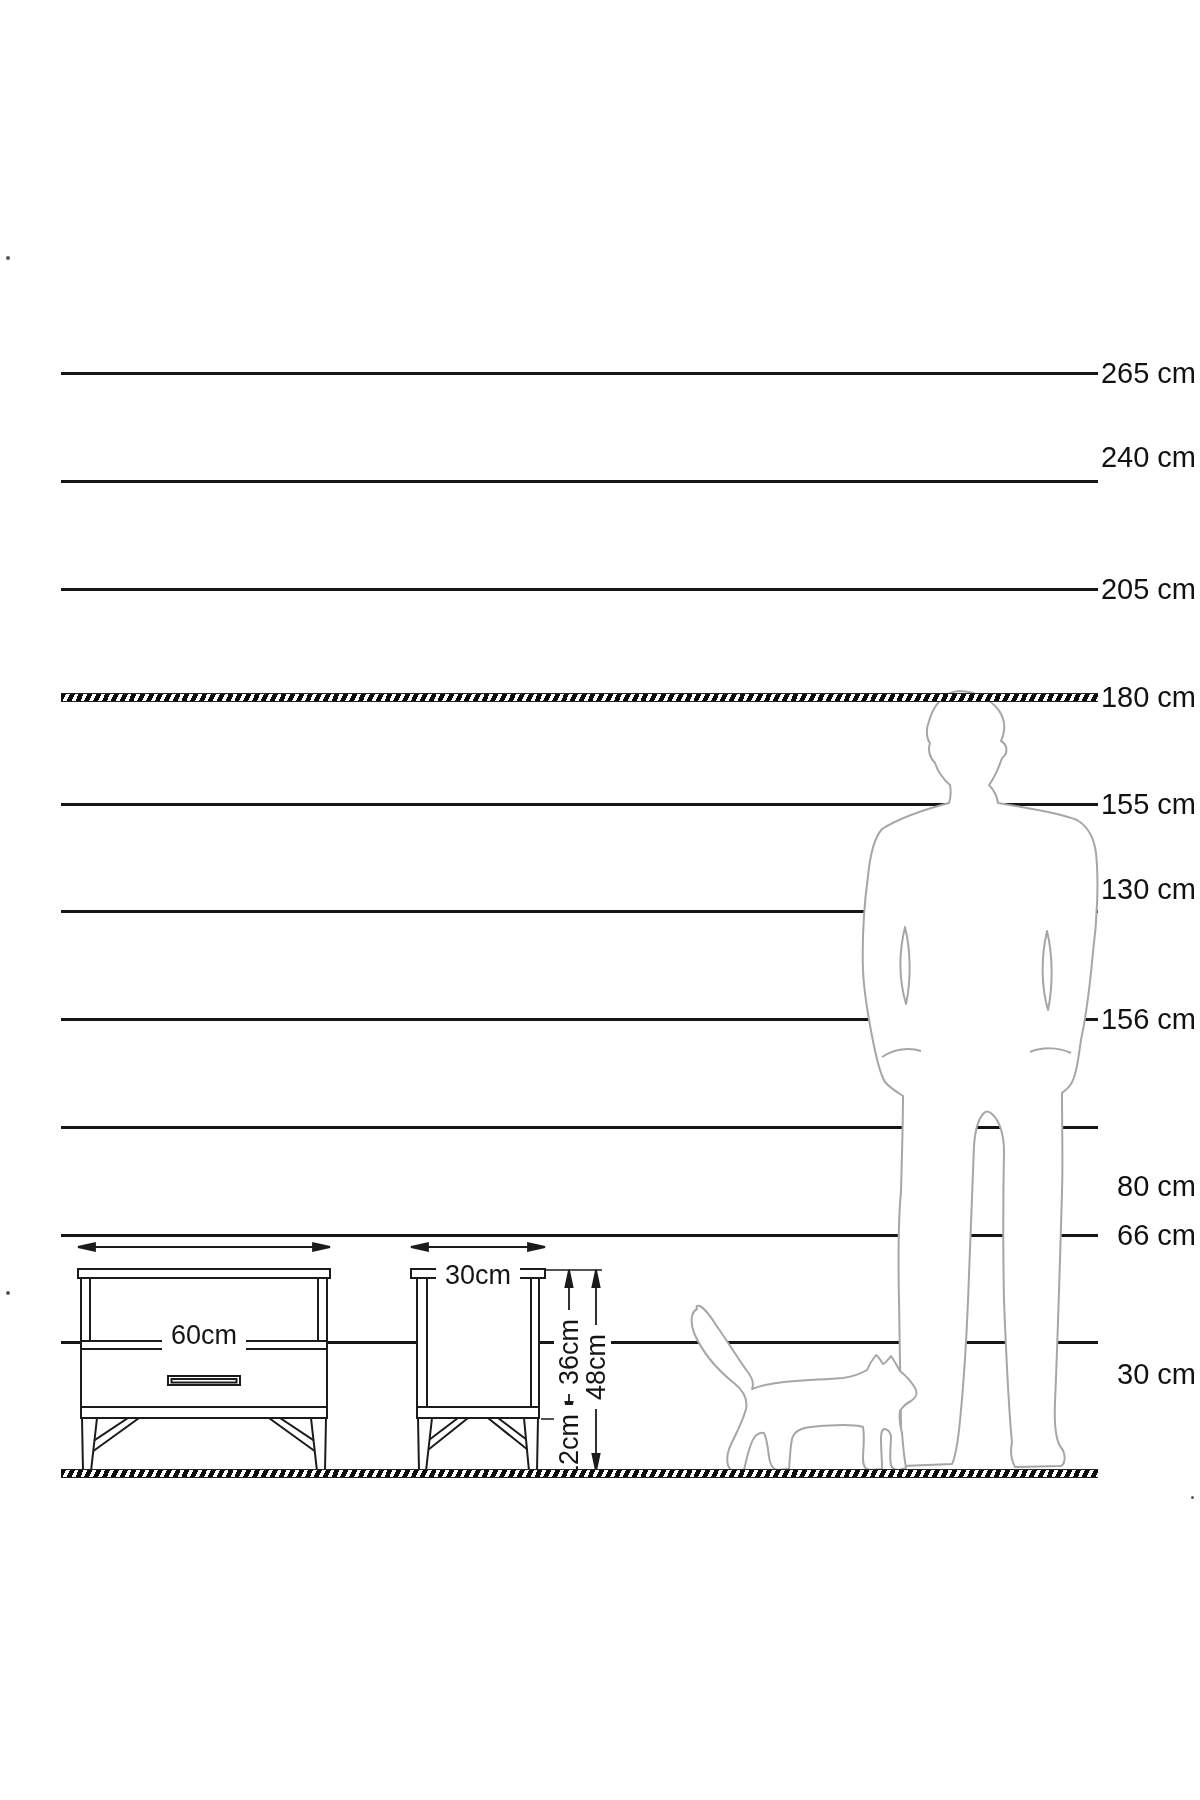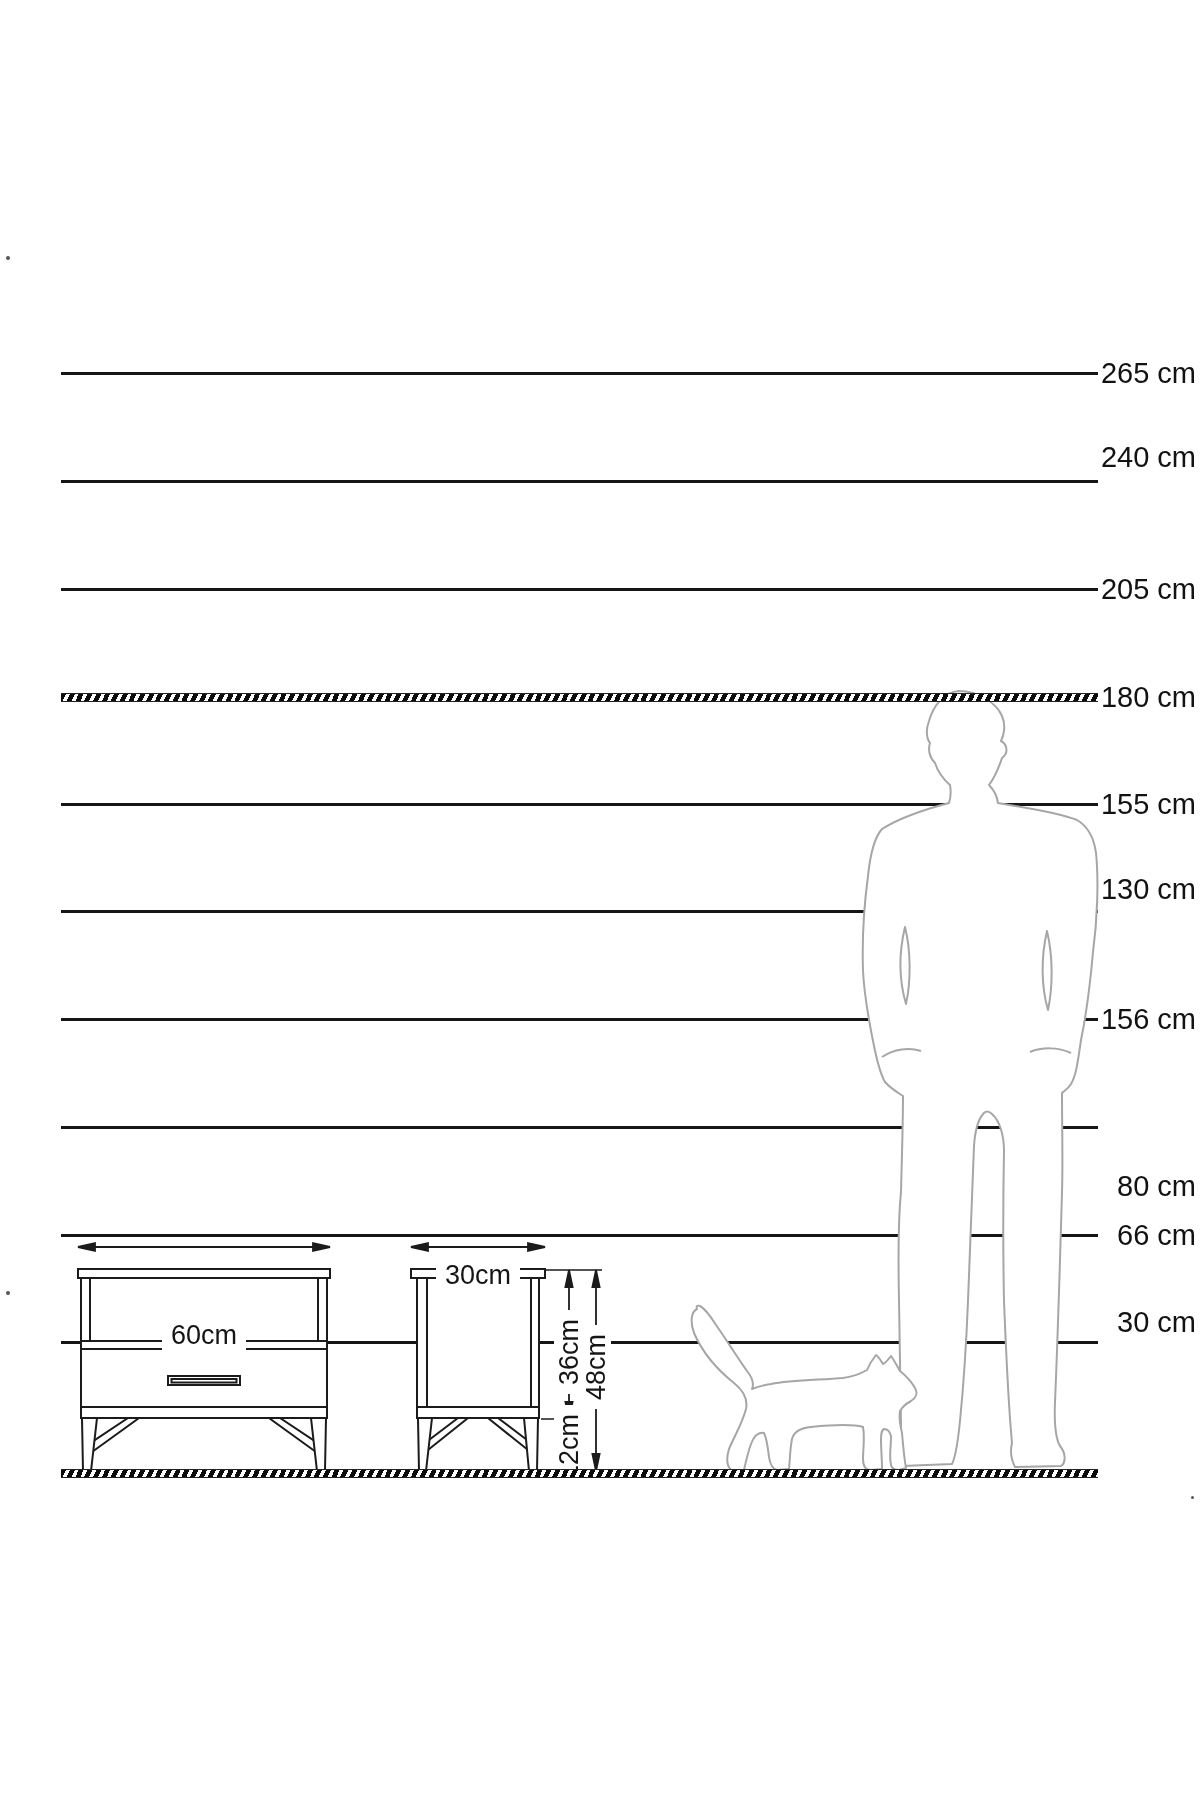--- a/index.html
+++ b/index.html
@@ -34,21 +34,21 @@
 
   <div class="scale-label" style="top:356px">265 cm</div>
   <div class="scale-label" style="top:440px">240 cm</div>
   <div class="scale-label" style="top:572px">205 cm</div>
   <div class="scale-label" style="top:680px">180 cm</div>
   <div class="scale-label" style="top:787px">155 cm</div>
   <div class="scale-label" style="top:872px">130 cm</div>
   <div class="scale-label" style="top:1002px">156 cm</div>
   <div class="scale-label" style="top:1169px">80 cm</div>
   <div class="scale-label" style="top:1218px">66 cm</div>
-  <div class="scale-label" style="top:1305px">30 cm</div>
+  <div class="scale-label" style="top:1357px">30 cm</div>
 
   <svg class="svg-layer" width="1200" height="1800" viewBox="0 0 1200 1800">
 
     <g fill="#ffffff" stroke="#a6a6a6" stroke-width="2" stroke-linejoin="round">
       <path d="M 959,691 C 977,691 996,702 1002,716 C 1006,725 1004,735 1001,741
                C 1007,744 1009,753 1002,758 C 999,767 995,777 989,785
                C 994,790 997,796 998,803 C 1020,807 1056,812 1077,820
                C 1089,827 1094,838 1096,853 C 1099,882 1097,922 1093,952
                C 1090,986 1086,1016 1081,1040 C 1078,1061 1076,1076 1071,1084
                C 1068,1089 1064,1091 1062,1093 C 1062,1130 1063,1162 1062,1192

